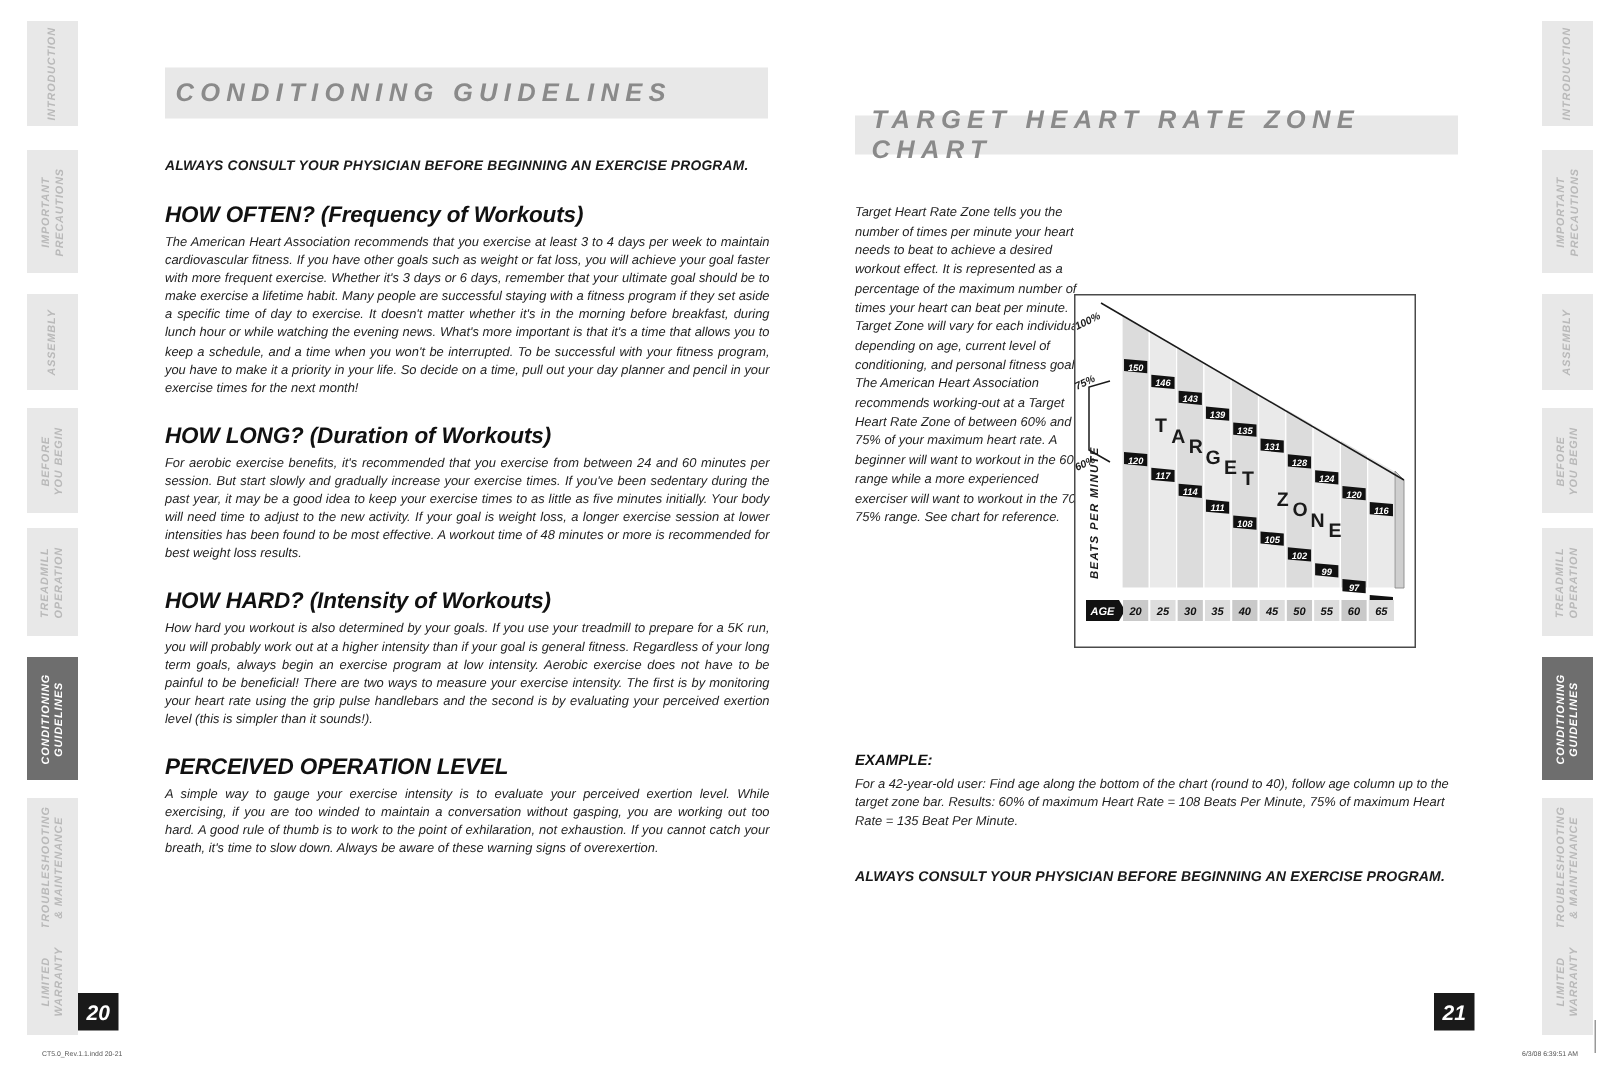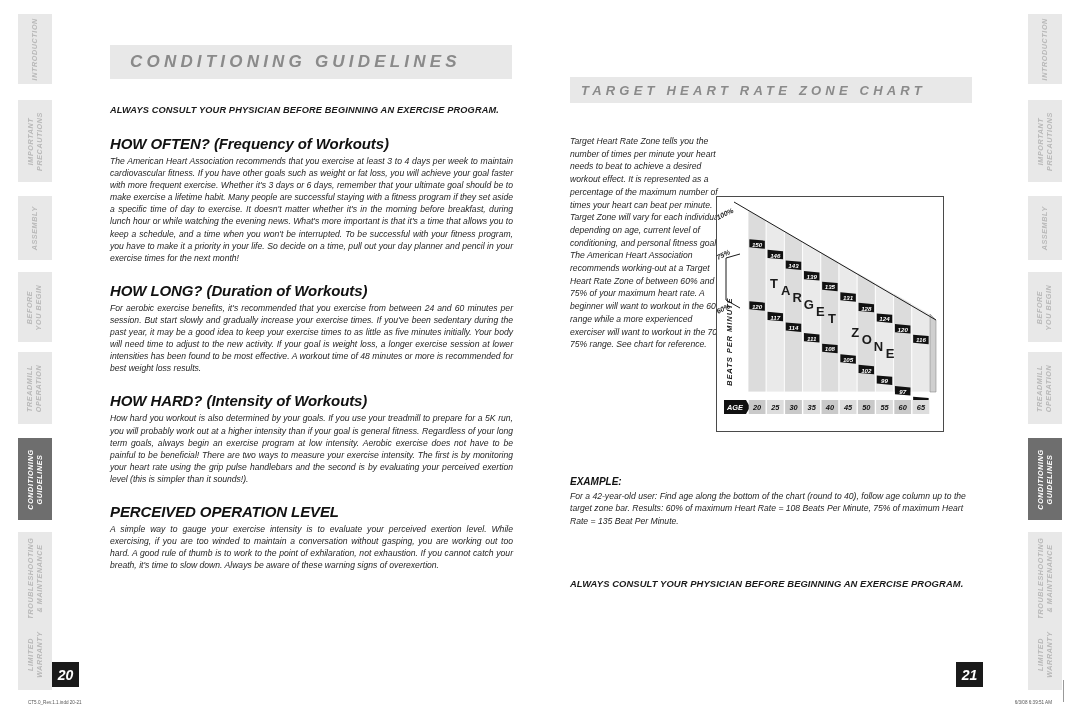--- a/index.html
+++ b/index.html
@@ -57,23 +57,23 @@
     position: absolute;
     background: #e8e8e8;
     display: flex; align-items: center;
   }
   .banner-text {
     font-style: italic; font-weight: bold;
     color: #8a8a8a;
     letter-spacing: 4.2px;
   }
   #banner-left  { left: 110px; top: 45px; width: 402px; height: 34px; }
-  #banner-left .banner-text { font-size: 17px; padding-left: 20px; font-style: italic; }
+  #banner-left .banner-text { font-size: 17px; padding-left: 7px; font-style: italic; }
   #banner-right { left: 570px; top: 77px; width: 402px; height: 26px; }
-  #banner-right .banner-text { font-size: 13px; padding-left: 11px; }
+  #banner-right .banner-text { font-size: 17px; padding-left: 11px; }
 
   
   .col-left { position: absolute; left: 110px; top: 105px; width: 403px; }
   .disclaimer {
     font-style: italic; font-weight: bold;
     font-size: 9.2px;
     color: #1a1a1a;
     letter-spacing: .15px;
   }
   h2.sec {
@@ -100,21 +100,21 @@
     font-size: 10.5px; color: #111;
     margin-bottom: 11px;
   }
   .para-col {
     width: 158px;
     font-style: italic;
     font-size: 8.6px;
     line-height: 12.7px;
     color: #1f1f1f;
   }
-  .example-block { position: absolute; left: 570px; top: 476px; width: 403px; }
+  .example-block { position: absolute; left: 570px; top: 502px; width: 403px; }
   h3.example-title {
     font-style: italic; font-weight: bold;
     font-size: 10px; color: #111; margin-bottom: 3px;
   }
   p.example-body {
     font-style: italic; font-size: 8.6px; line-height: 12.4px; color: #1f1f1f;
   }
   .footer-note {
     position: absolute; left: 570px; top: 578px; width: 403px;
     font-style: italic; font-weight: bold;

